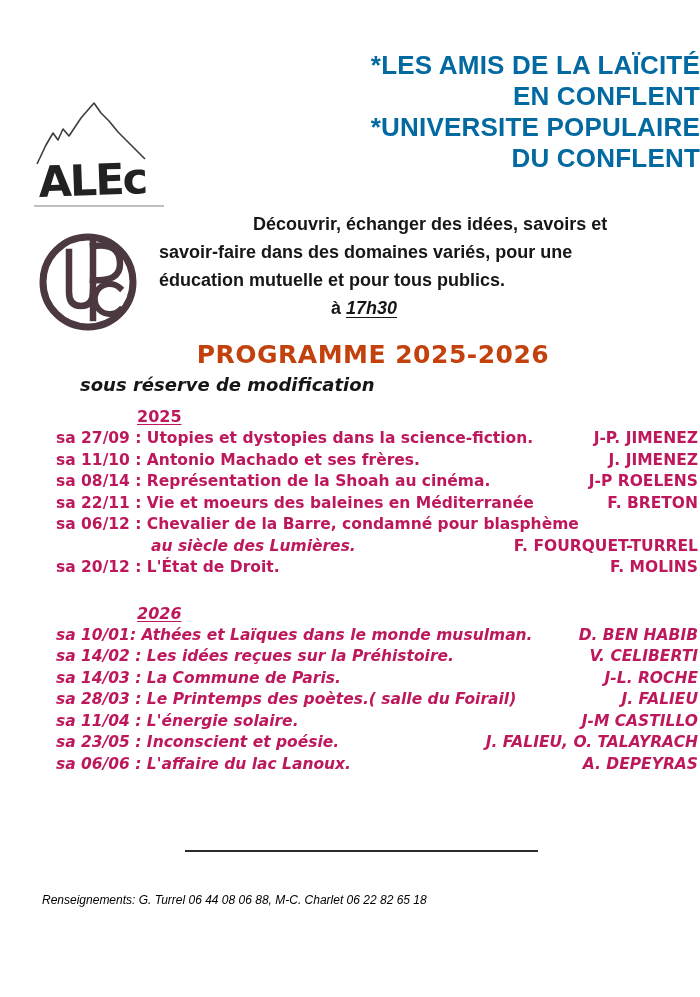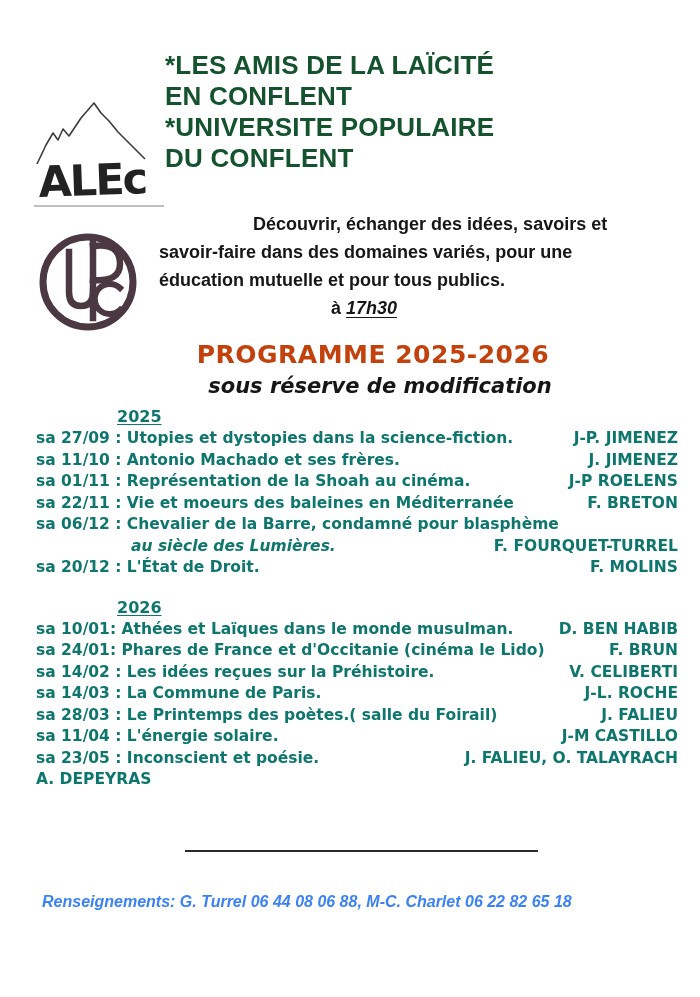--- a/index.html
+++ b/index.html
@@ -4,22 +4,22 @@
 <style>
   html,body { margin:0; padding:0; background:#ffffff; }
   .page {
     position:relative; width:700px; height:997px; background:#ffffff;
     color:#1b1b1b; font-family:"Liberation Sans", sans-serif; overflow:hidden;
   }
 
   
   .org-title {
     position:absolute; left:165px; top:50px; width:535px;
-    text-align:left; font-weight:bold; font-size:26px; line-height:31px;
-    color:#14532d; letter-spacing:0.2px;
+    text-align:right; font-weight:bold; font-size:26px; line-height:31px;
+    color:#0369a1; letter-spacing:0.2px;
   }
   .alec-logo { position:absolute; left:34px; top:98px; }
   .upc-logo  { position:absolute; left:36px; top:226px; }
 
   .intro {
     position:absolute; left:159px; top:210px; width:530px;
     font-size:18px; font-weight:bold; line-height:28px; color:#161616;
   }
   .intro .line { white-space:nowrap; }
   .intro .first { padding-left:94px; }
@@ -28,50 +28,50 @@
     font-style:italic; text-decoration:underline; text-underline-offset:3px;
   }
 
   
   .prog-title {
     position:absolute; left:46px; top:340px; width:654px; text-align:center;
     font-family:"DejaVu Sans", sans-serif; font-weight:bold; font-size:25px;
     letter-spacing:0.5px; color:#c2410c;
   }
   .prog-subtitle {
-    position:absolute; left:80px; top:374px; width:600px; text-align:center;
+    position:absolute; left:80px; top:374px; width:600px; 
     font-family:"DejaVu Sans", sans-serif; font-weight:bold; font-style:italic;
-    font-size:21px; color:#161616;
+    font-size:18px; color:#161616;
   }
   .sessions {
-    position:absolute; left:36px; top:406px; width:642px;
+    position:absolute; left:56px; top:406px; width:642px;
     font-family:"DejaVu Sans", sans-serif; font-weight:bold; font-size:15.5px;
-    color:#0f766e;
+    color:#be185d;
   }
   .year-heading {
     padding-left:81px; line-height:22px; text-decoration:underline;
     text-underline-offset:2px; font-size:16px;
   }
-  .section-2026 { margin-top:18px; }
+  .section-2026 { margin-top:24px;font-style:italic; }
   .session-row {
     display:flex; justify-content:space-between; align-items:flex-start;
     line-height:21.5px; white-space:nowrap;
   }
   .session-row.cont .session-label { padding-left:95px;font-style:italic; }
   .session-label { flex:1 1 auto; overflow:hidden; }
   .session-speaker { flex:0 0 auto; text-align:right; }
 
   
   .separator-line {
     position:absolute; left:185px; top:850px; width:353px; height:0;
     border-top:2px solid #2b2b2b;
   }
   .footer-info {
     position:absolute; left:42px; top:893px; width:640px;
-    font-weight:bold; font-style:italic; font-size:16px; color:#3b82f6;
+    font-weight:normal; font-style:italic; font-size:12px; color:#000000;
     white-space:nowrap;
   }
 </style>
 </head>
 <body>
 
 <div class="page">
 
   <div class="org-title">
     <div>*LES AMIS DE LA LAÏCITÉ</div>
@@ -118,21 +118,21 @@
       <div>
           <div class="session-row">
             <span class="session-label">sa 27/09 : Utopies et dystopies dans la science-fiction.</span>
             <span class="session-speaker">J-P. JIMENEZ</span>
           </div>
           <div class="session-row">
             <span class="session-label">sa 11/10 : Antonio Machado  et ses frères.</span>
             <span class="session-speaker">J. JIMENEZ</span>
           </div>
           <div class="session-row">
-            <span class="session-label">sa 01/11 : Représentation de la Shoah au cinéma.</span>
+            <span class="session-label">sa 08/14 : Représentation de la Shoah au cinéma.</span>
             <span class="session-speaker">J-P ROELENS</span>
           </div>
           <div class="session-row">
             <span class="session-label">sa 22/11 : Vie et moeurs des baleines en Méditerranée</span>
             <span class="session-speaker">F. BRETON</span>
           </div>
           <div class="session-row">
             <span class="session-label">sa 06/12 : Chevalier de la Barre, condamné pour blasphème</span>
             <span class="session-speaker"></span>
           </div>
@@ -147,44 +147,41 @@
         </div>
     </div>
     <div class="section-2026">
       <div class="year-heading">2026</div>
       <div>
           <div class="session-row">
             <span class="session-label">sa 10/01: Athées et Laïques dans le monde musulman.</span>
             <span class="session-speaker">D. BEN HABIB</span>
           </div>
           <div class="session-row">
-            <span class="session-label">sa 24/01: Phares de France et d'Occitanie (cinéma le Lido)</span>
-            <span class="session-speaker">F. BRUN</span>
-          </div>
-          <div class="session-row">
             <span class="session-label">sa 14/02 : Les idées reçues sur la Préhistoire.</span>
             <span class="session-speaker">V. CELIBERTI</span>
           </div>
           <div class="session-row">
             <span class="session-label">sa 14/03 : La Commune de Paris.</span>
             <span class="session-speaker">J-L. ROCHE</span>
           </div>
           <div class="session-row">
             <span class="session-label">sa 28/03 : Le Printemps des poètes.( salle du Foirail)</span>
             <span class="session-speaker">J. FALIEU</span>
           </div>
           <div class="session-row">
             <span class="session-label">sa 11/04 : L'énergie solaire.</span>
             <span class="session-speaker">J-M CASTILLO</span>
           </div>
           <div class="session-row">
             <span class="session-label">sa 23/05 : Inconscient et poésie.</span>
             <span class="session-speaker">J. FALIEU, O. TALAYRACH</span>
           </div>
           <div class="session-row">
+            <span class="session-label">sa 06/06 : L'affaire du lac Lanoux.</span>
             <span class="session-speaker">A. DEPEYRAS</span>
           </div>
         </div>
     </div>
   </div>
 
   <div class="separator-line"></div>
   <div class="footer-info">Renseignements: G. Turrel 06 44 08 06 88, M-C. Charlet 06 22 82 65 18</div>
 
 </div>

